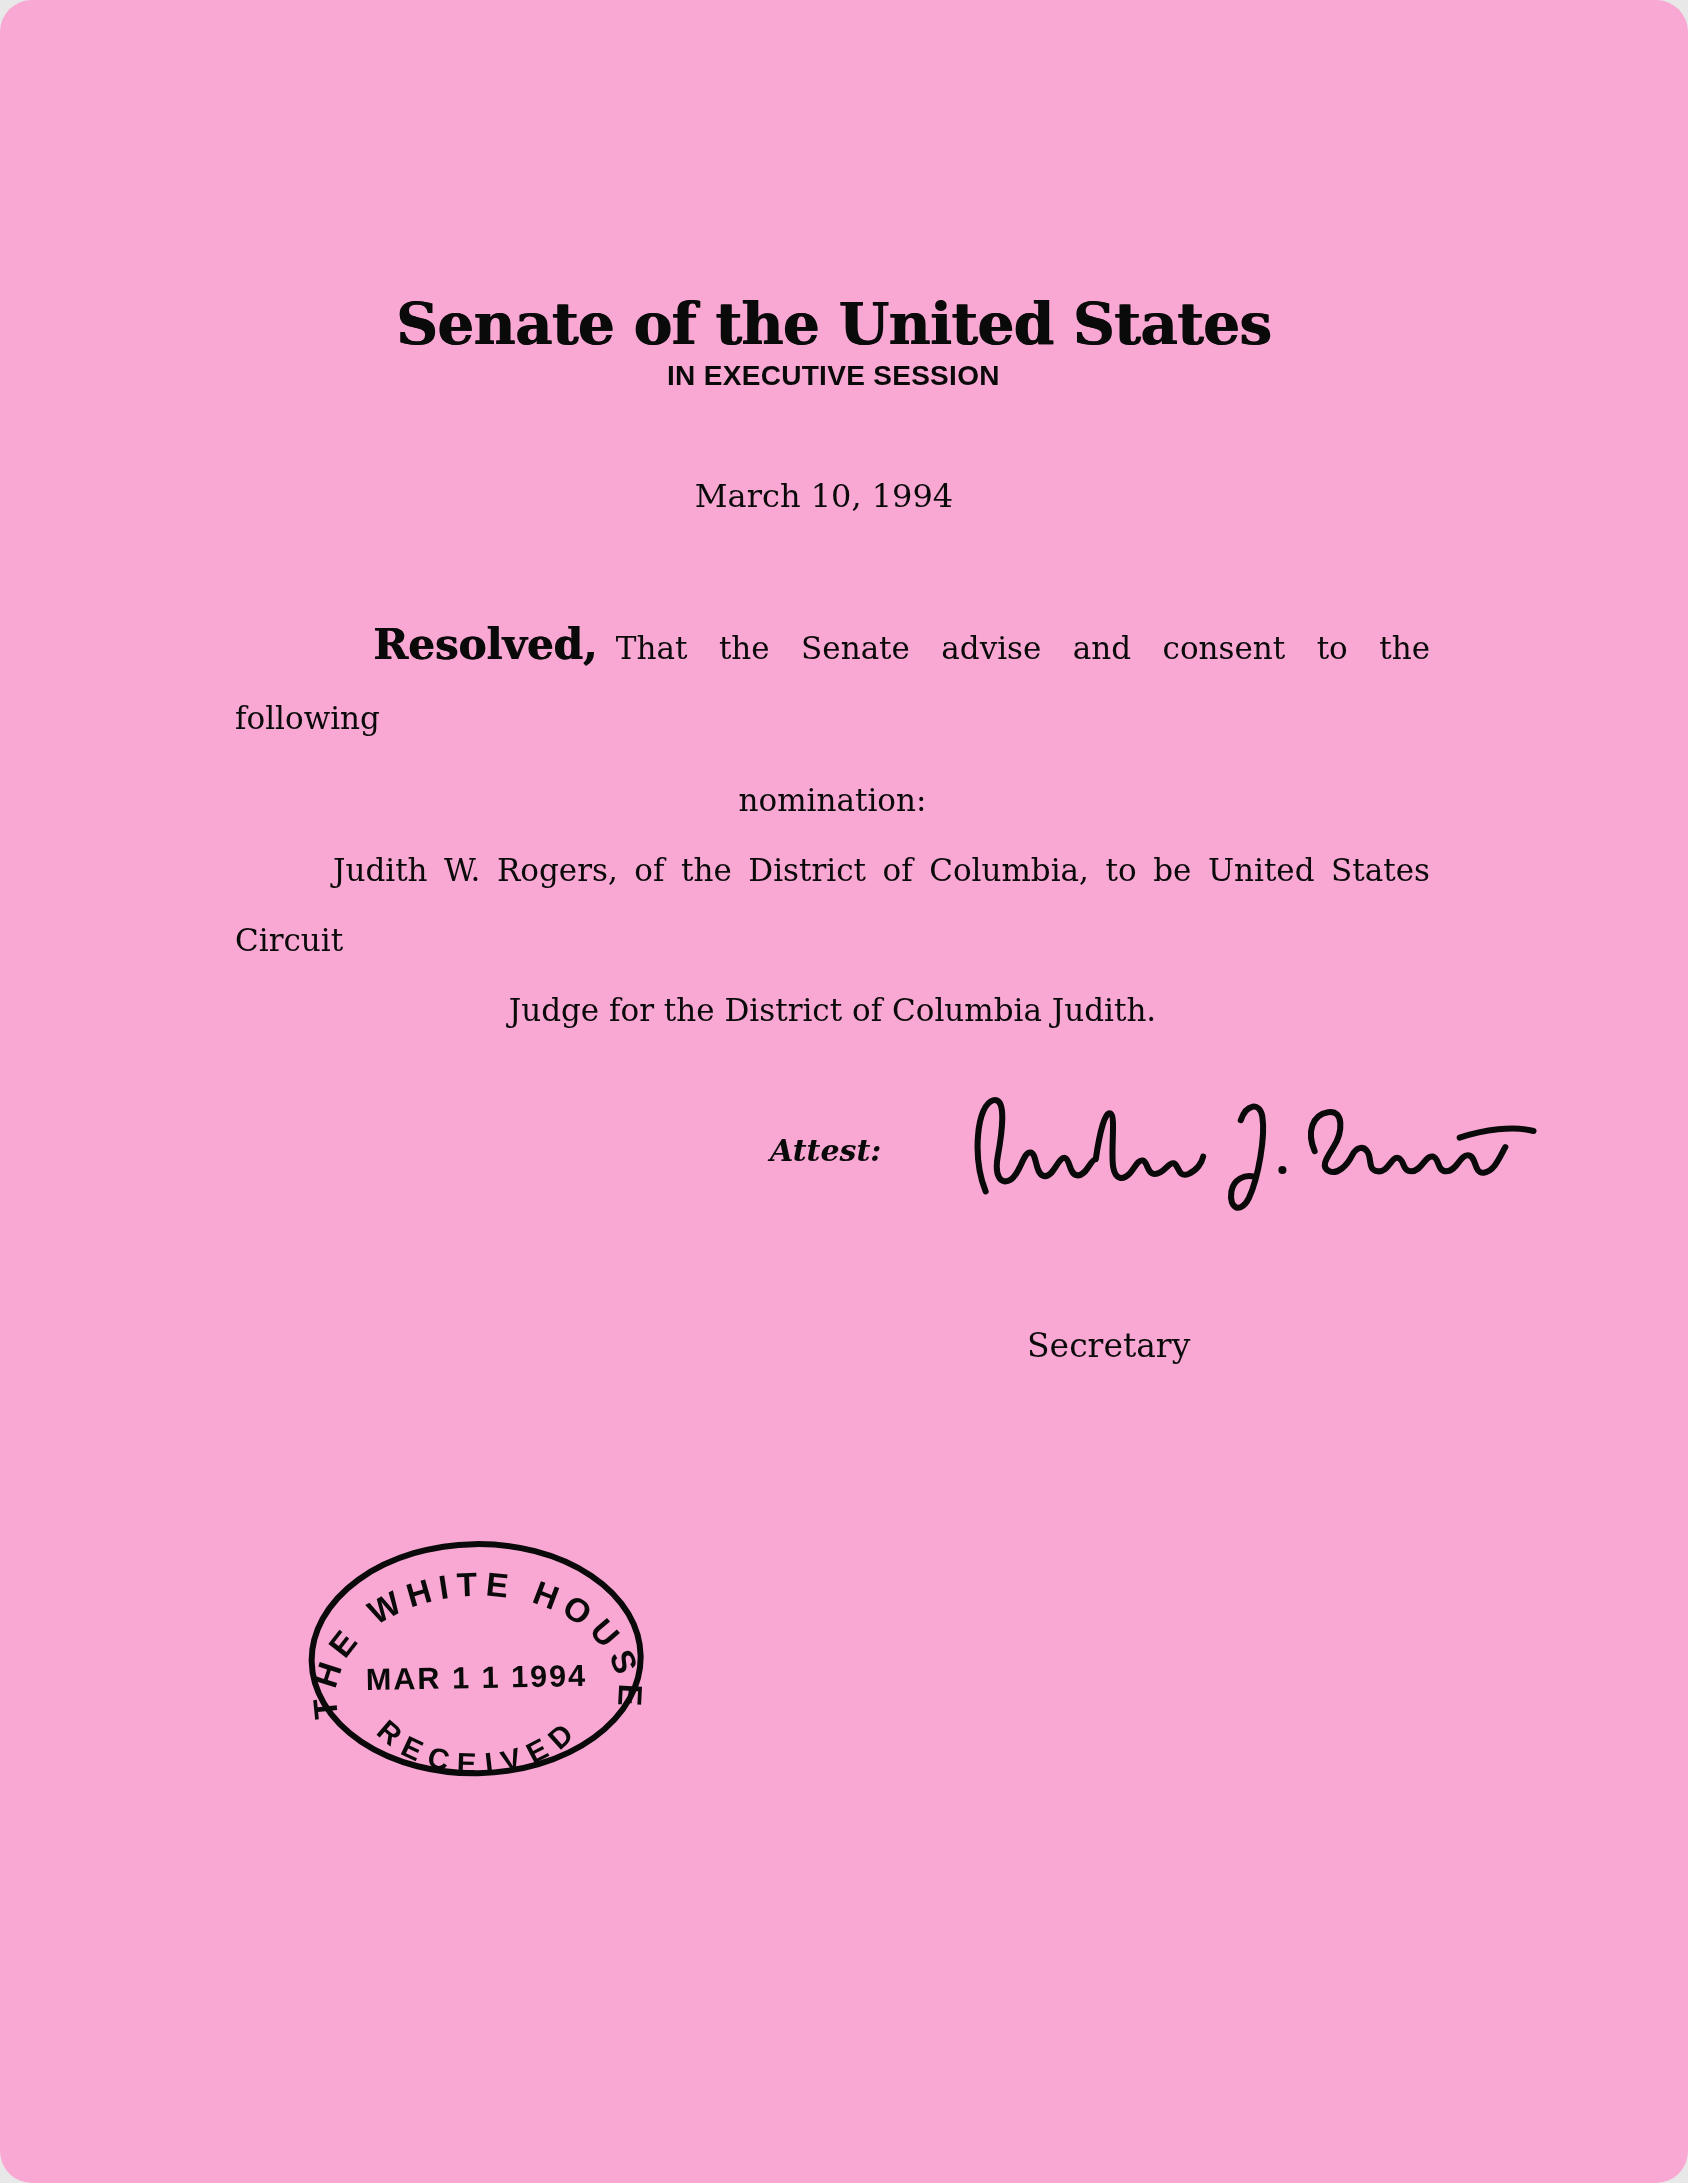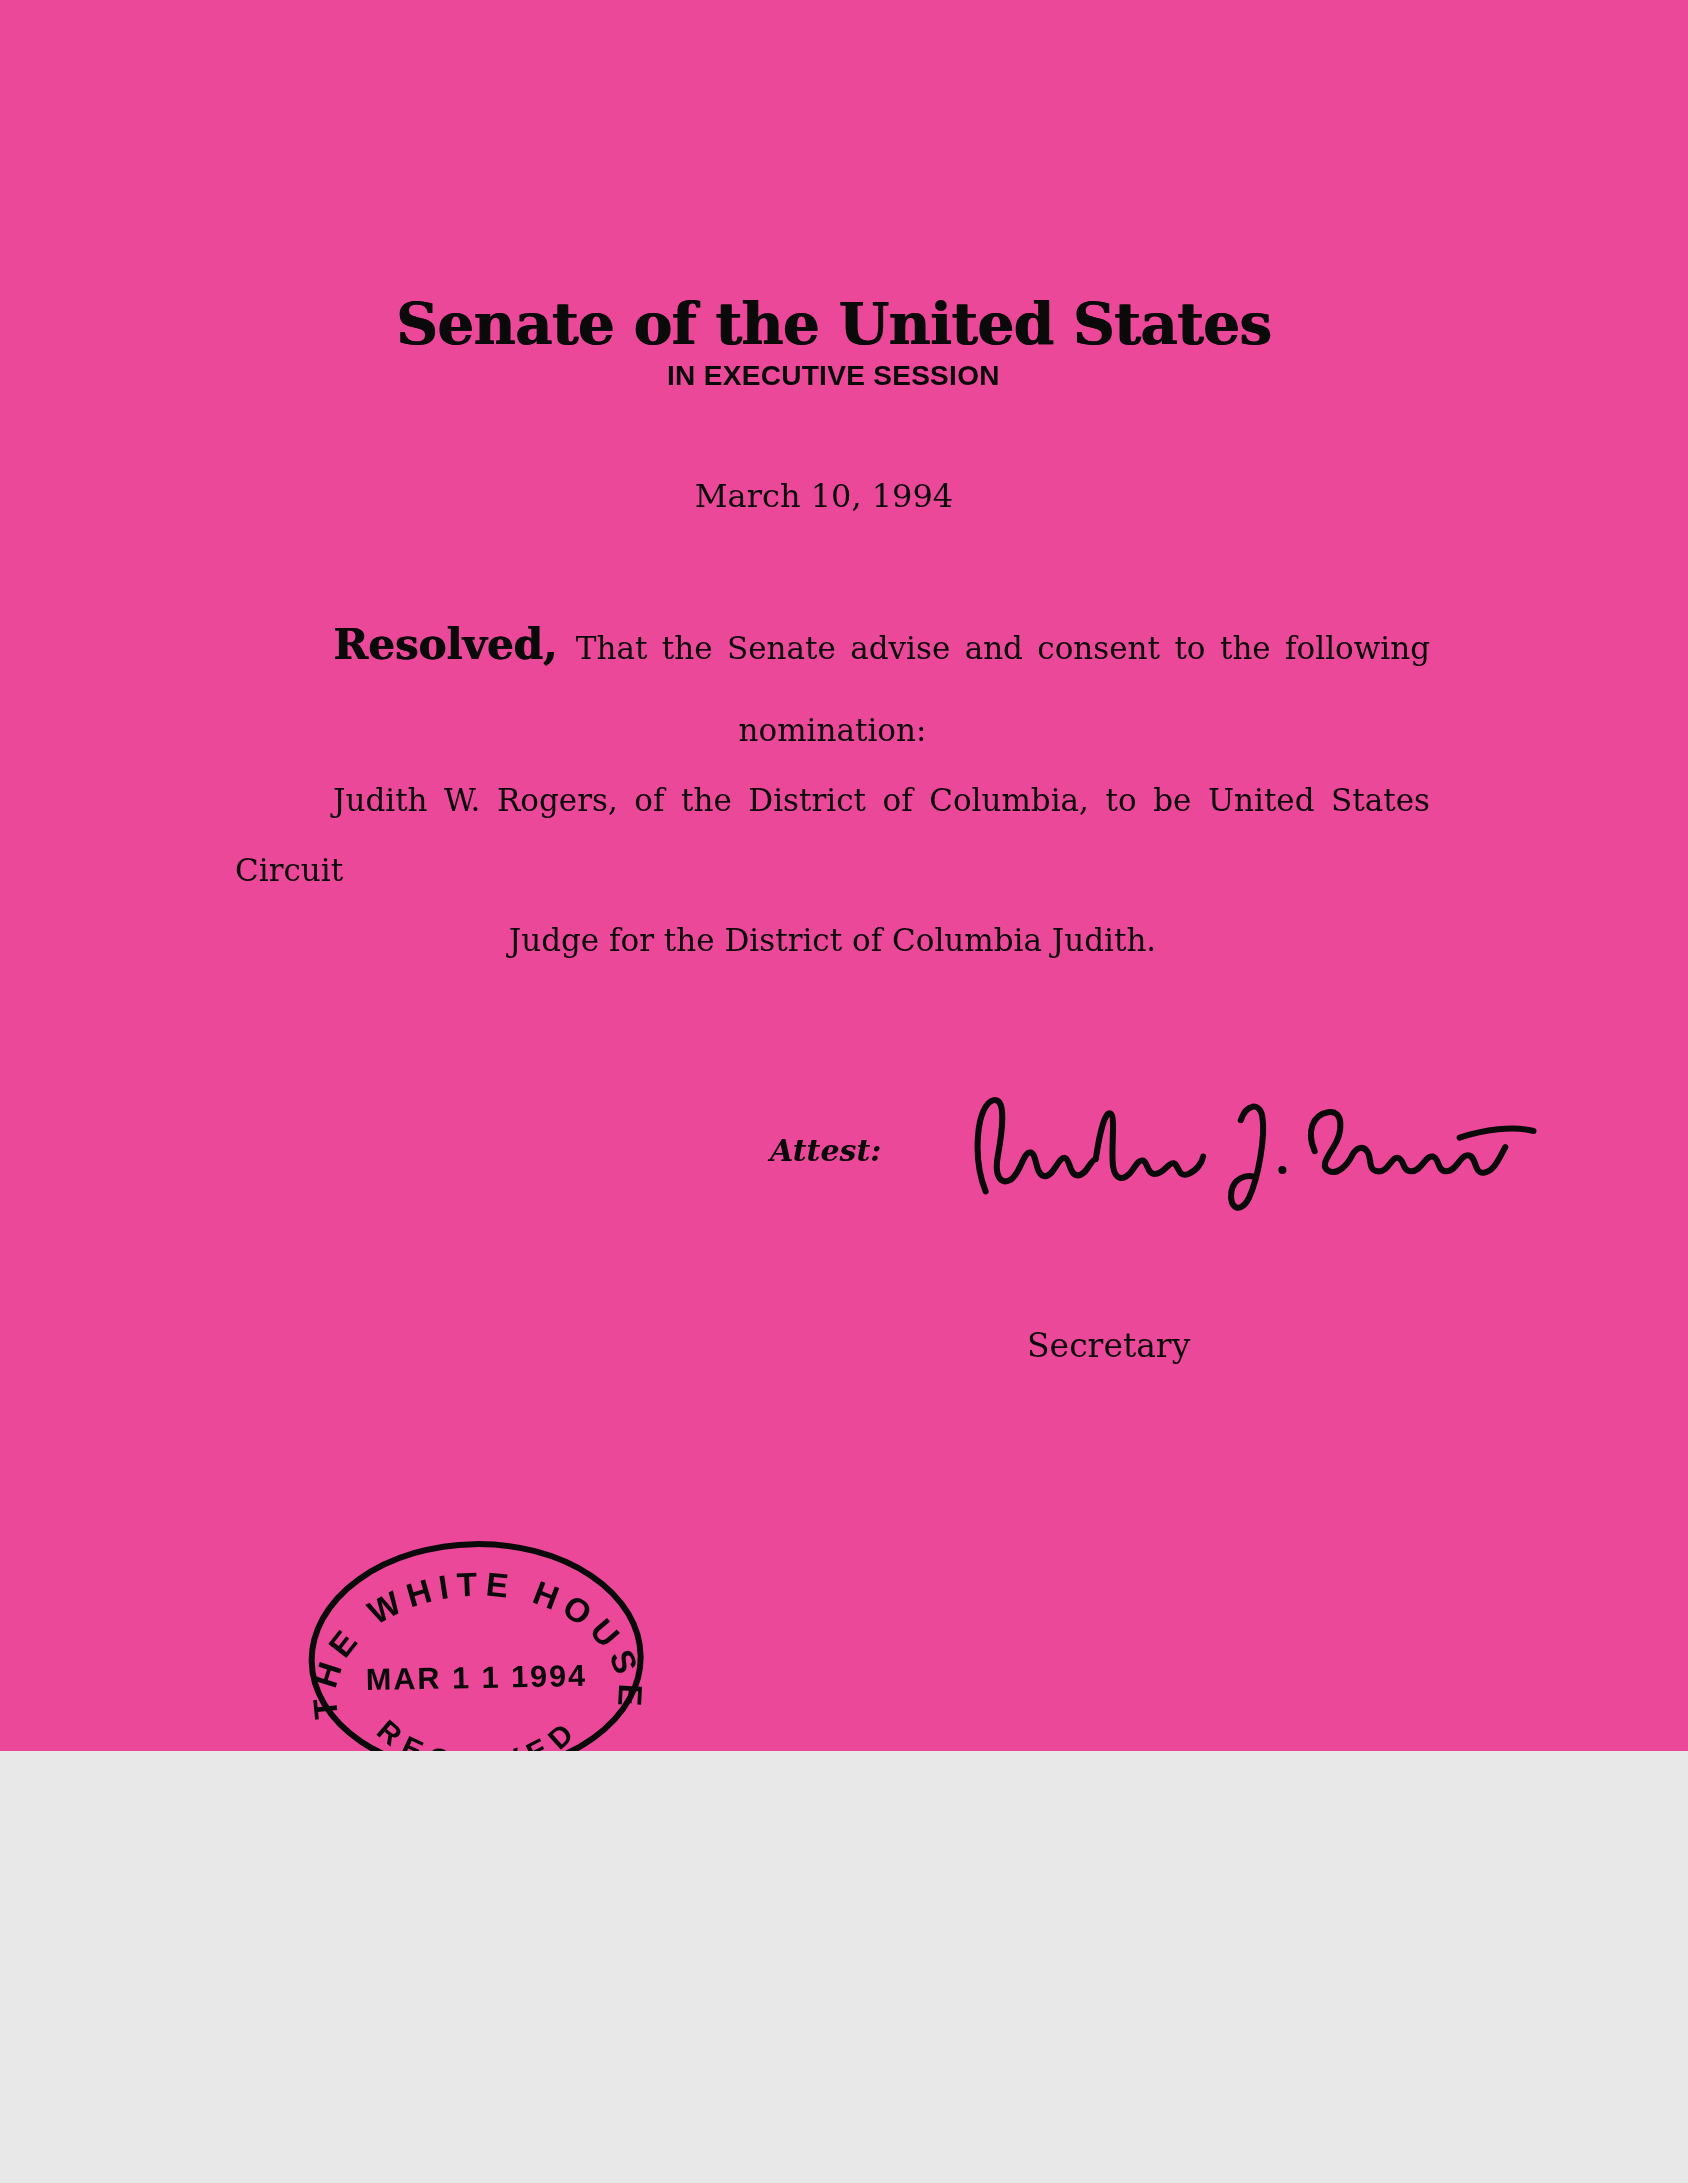--- a/index.html
+++ b/index.html
@@ -3,25 +3,26 @@
 <meta charset="utf-8">
 <style>
   html, body {
     margin: 0;
     padding: 0;
     background: #e8e8e8;
   }
   .page {
     position: relative;
     width: 1688px;
-    height: 1751px;
-    background: #ec4899;
+    height: 2183px;
+    background: #f9a8d4;
     color: #0a0a0a;
     font-family: "DejaVu Serif", serif;
     overflow: hidden;
+    border-radius: 32px;
   }
   
   .header {
     position: absolute;
     top: 291px;
     left: -10.6px;
     width: 1688px;
     text-align: center;
   }
   .doc-title {
@@ -69,20 +70,21 @@
     text-align-last: justify;
   }
   .text-line.indented {
     text-indent: 98px;
   }
   .lead-word {
     font-size: 42px;
     font-weight: bold;
     text-shadow: 0.8px 0 0 currentColor;
     padding-right: 18.5px;
+    margin-left: 40px;
   }
   .gap-top { margin-top: 12px; }
   
   .attest-label {
     position: absolute;
     top: 1133px;
     left: 770px;
     font-style: italic;
     font-size: 30px;
     font-weight: bold;

